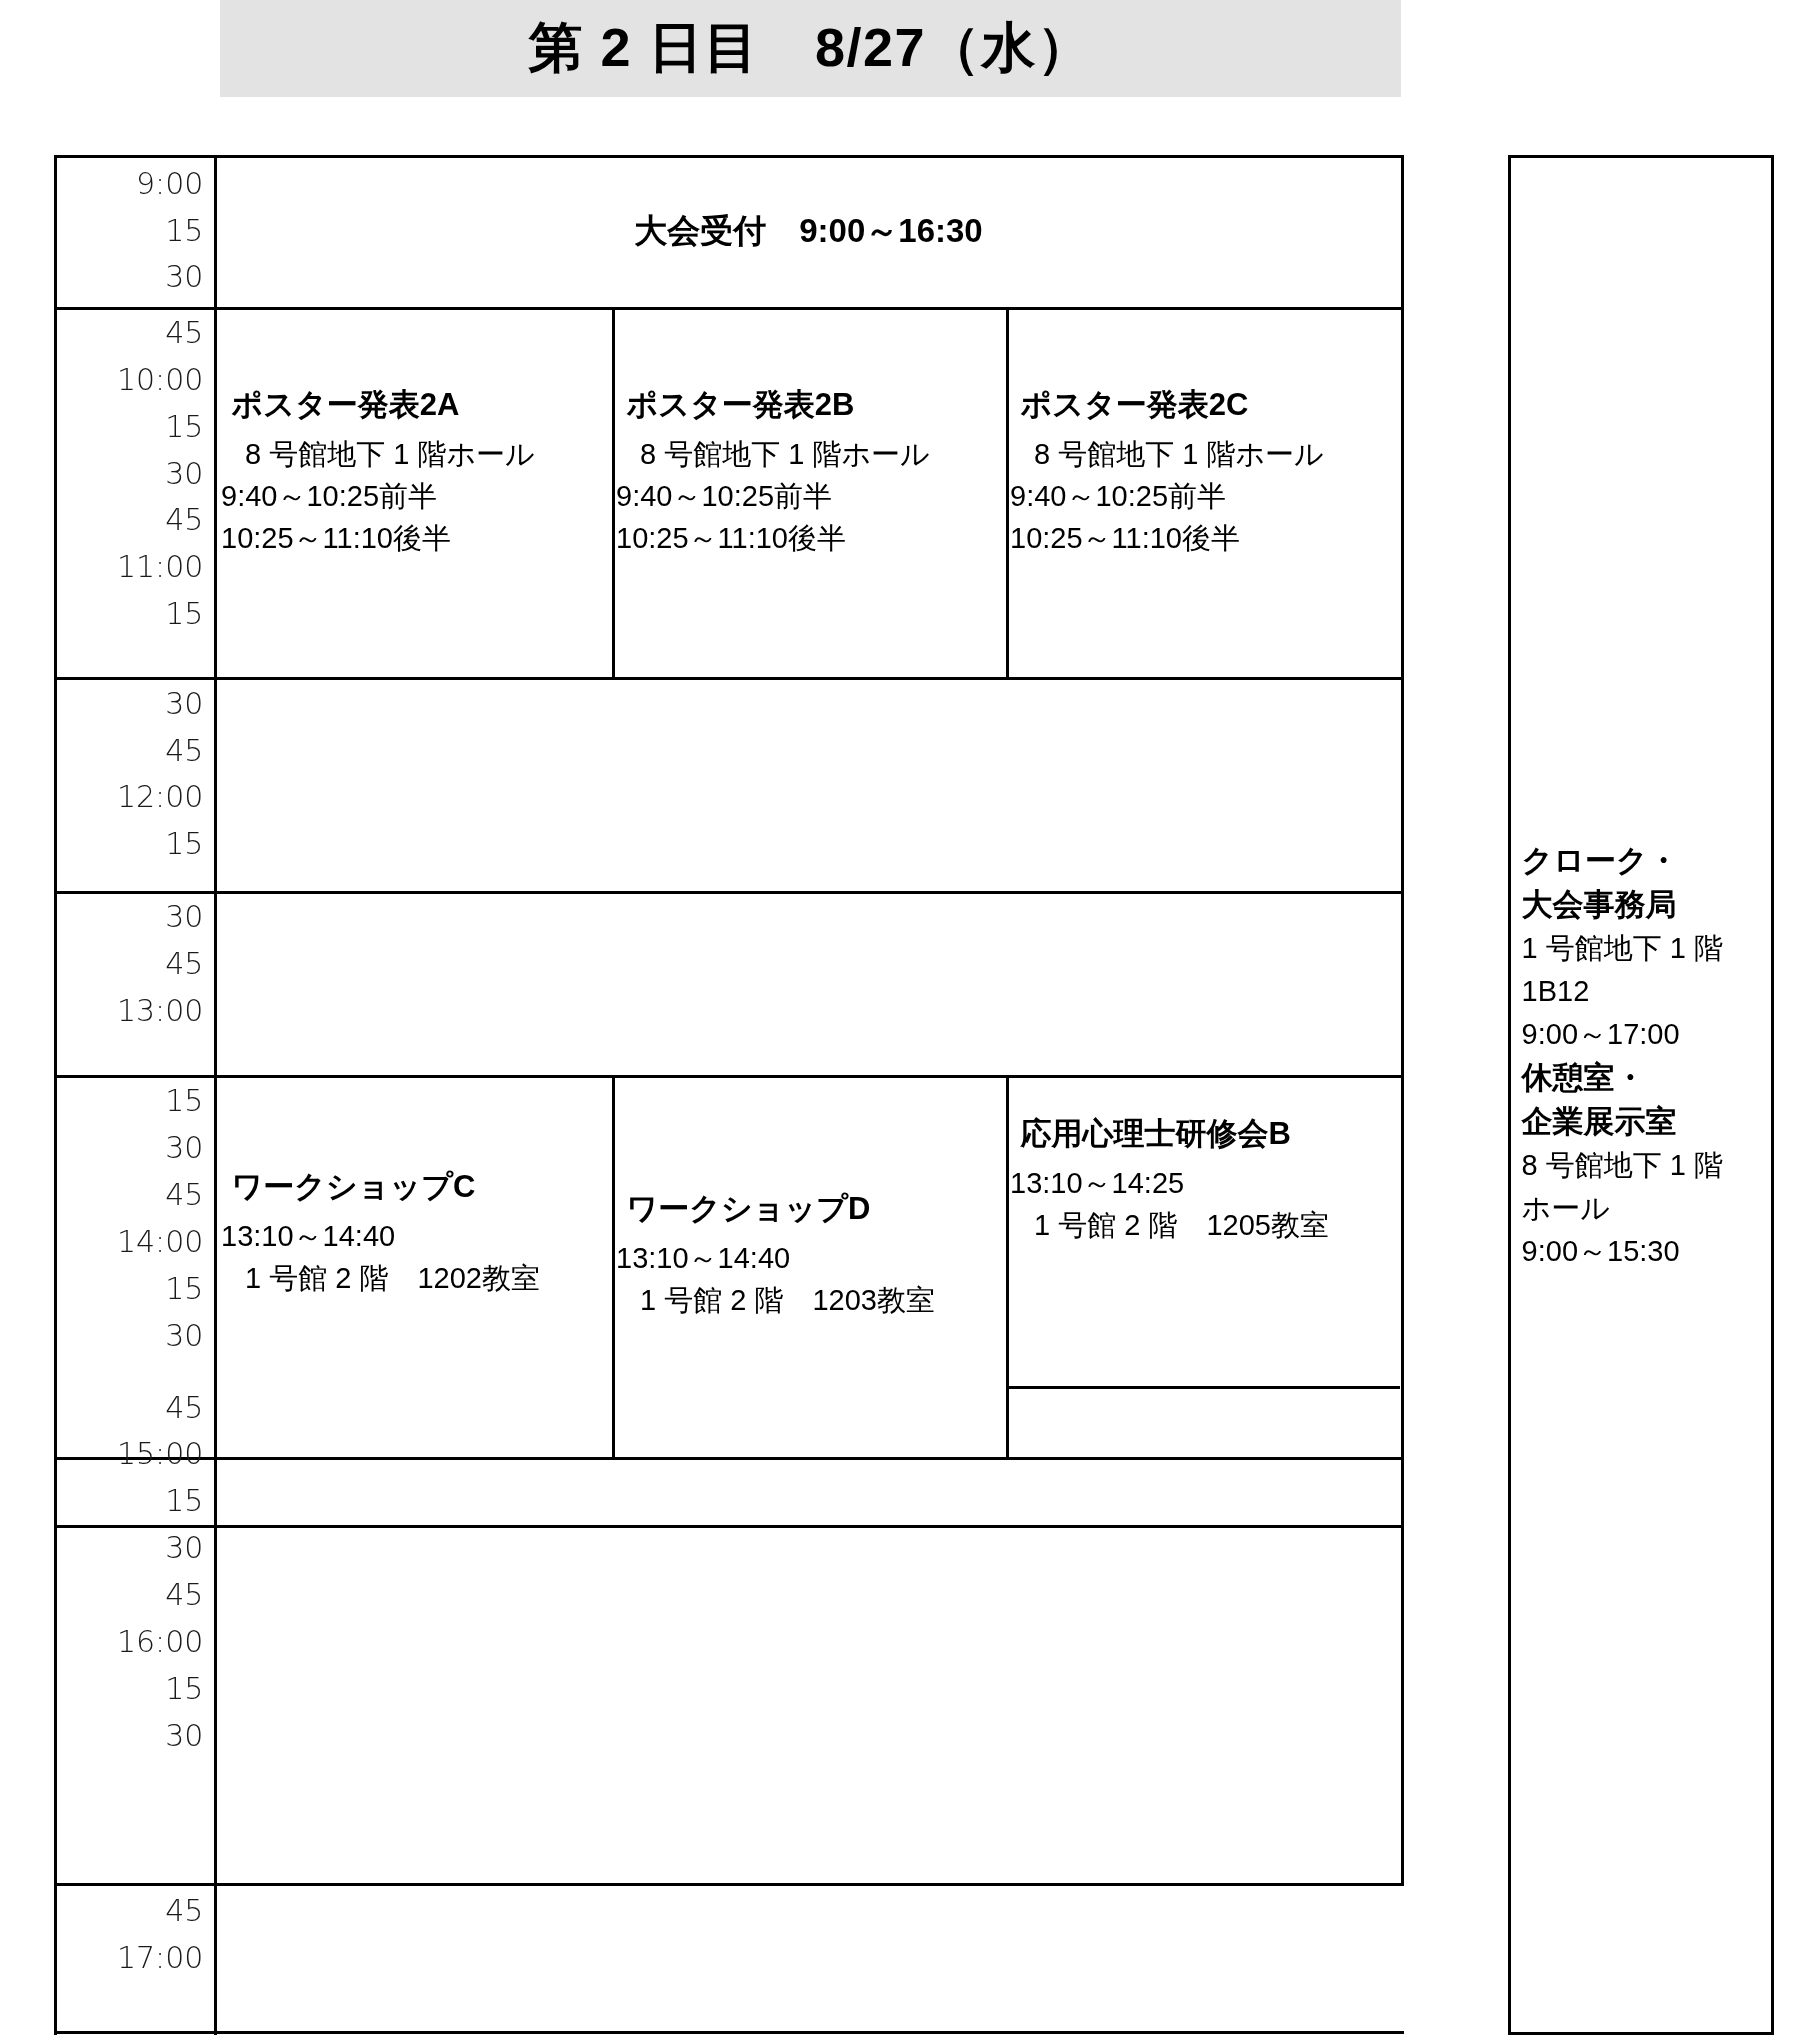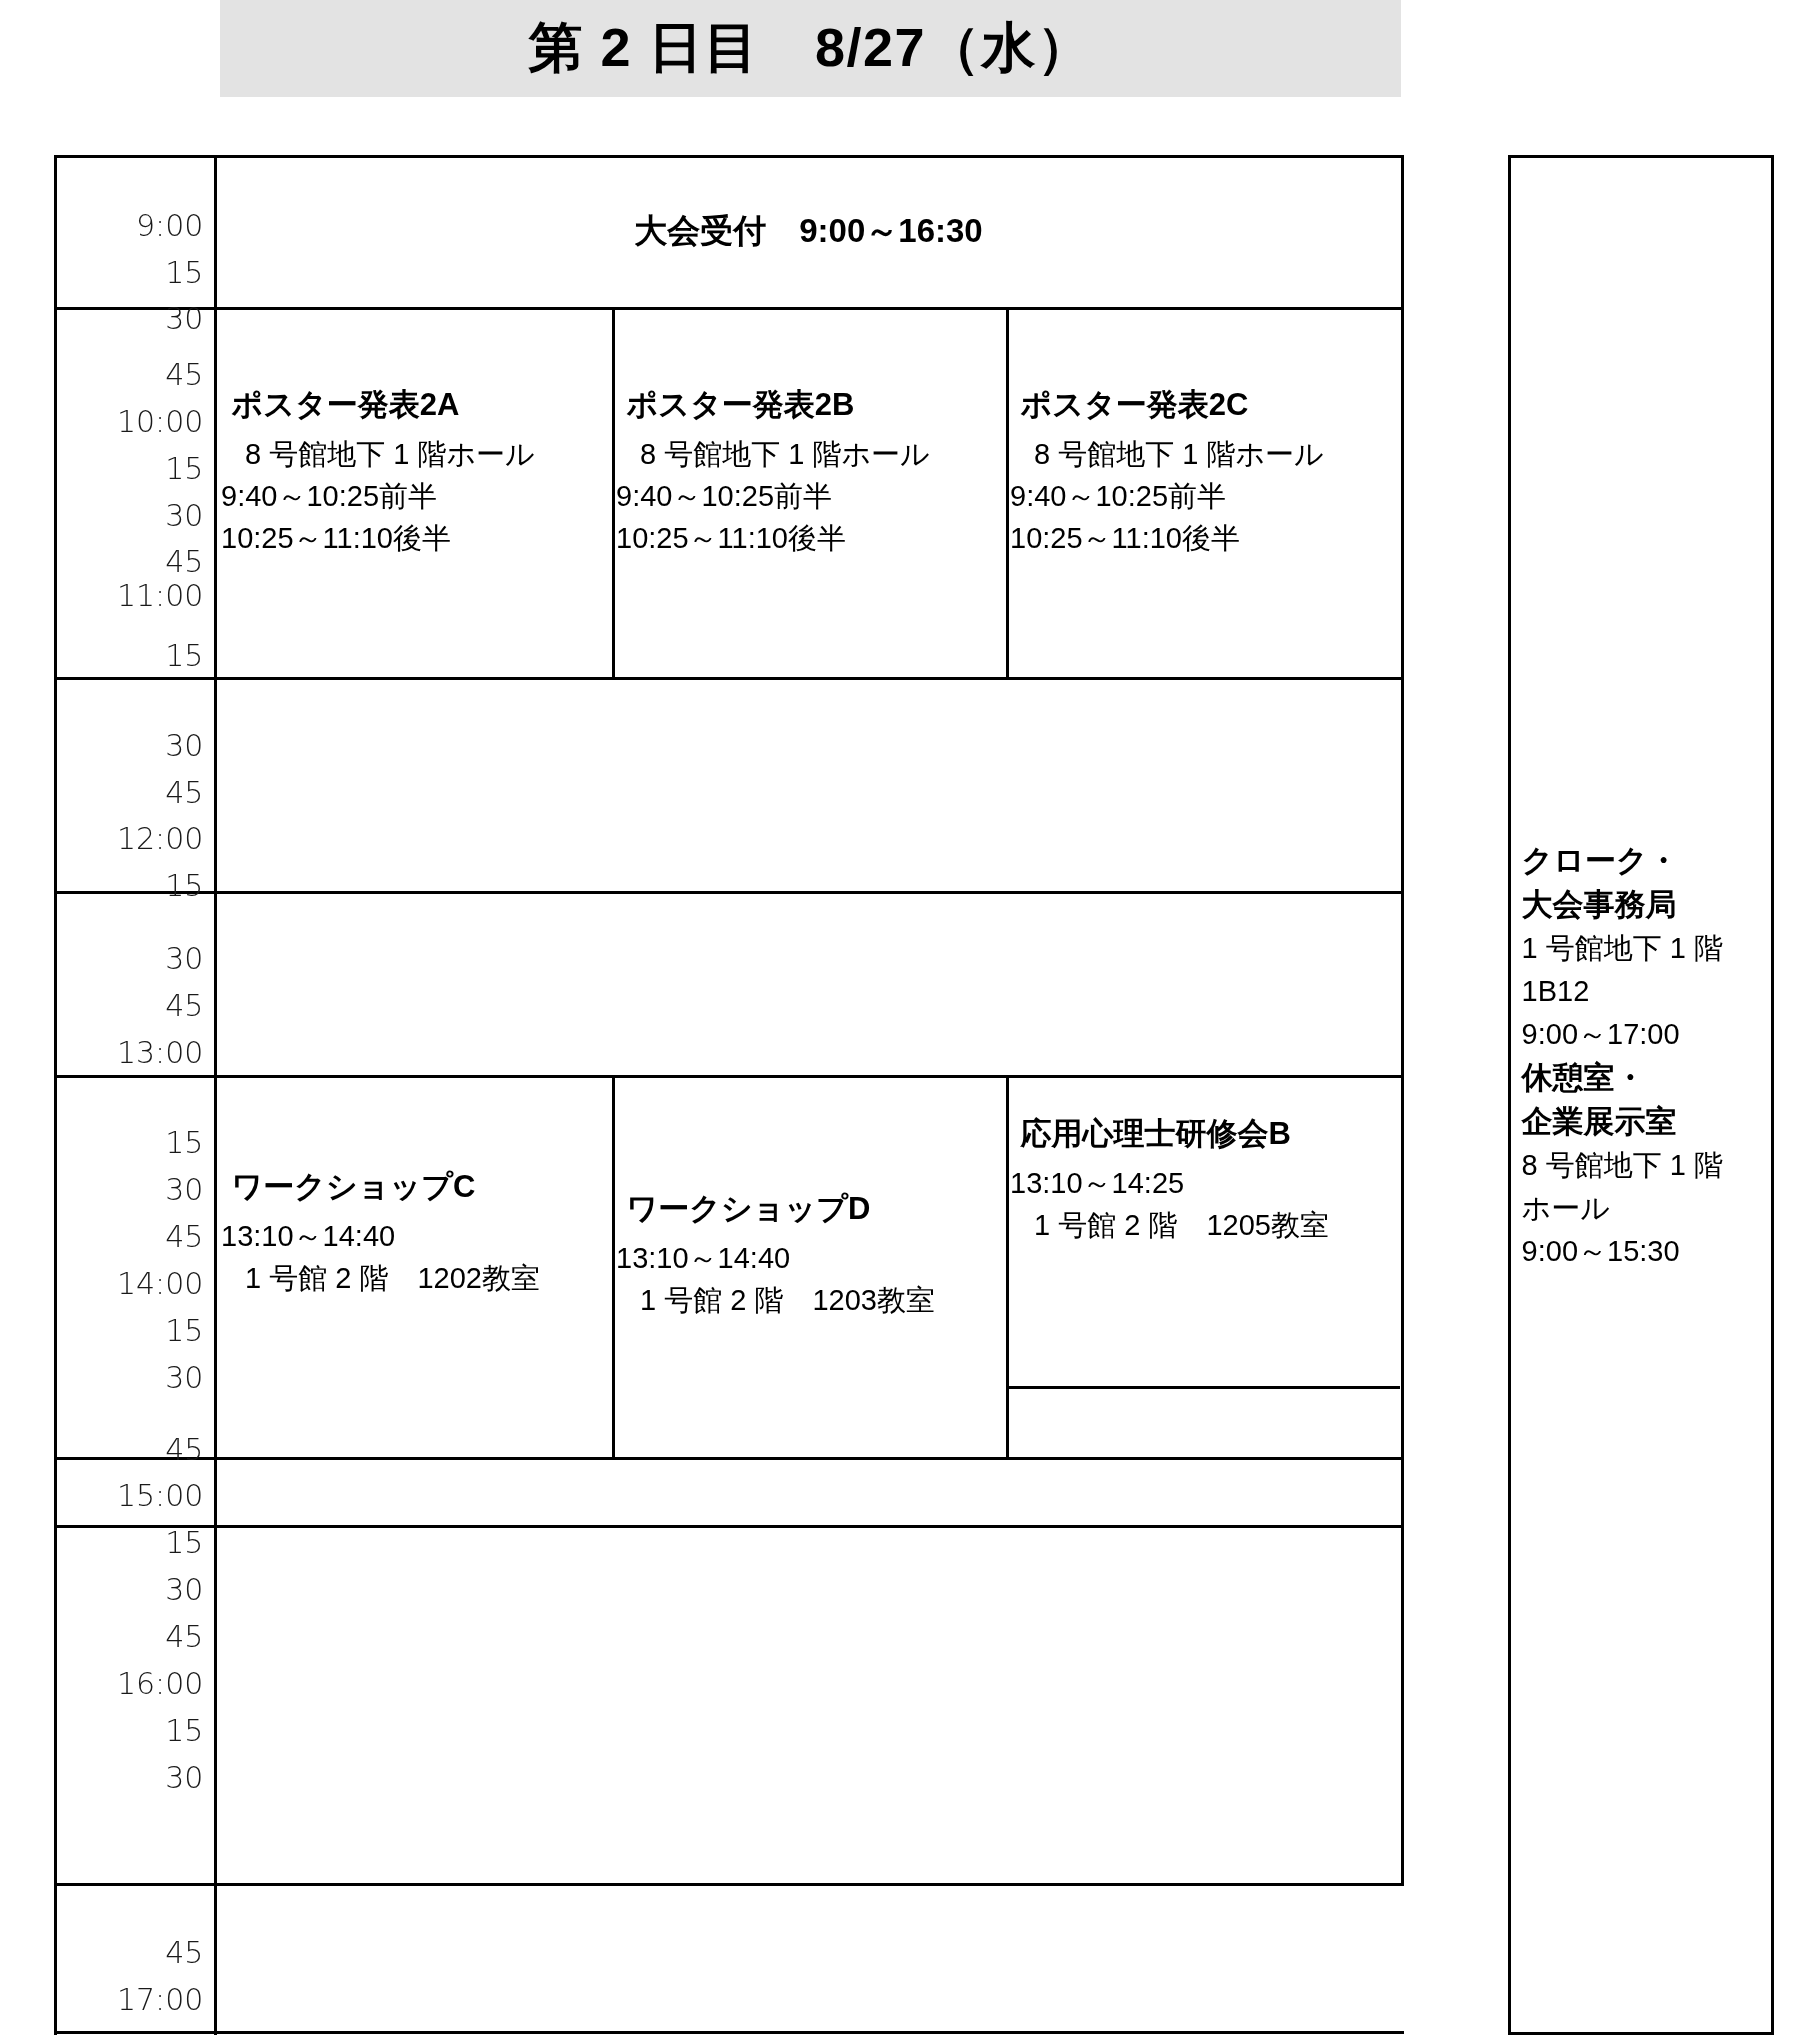--- a/index.html
+++ b/index.html
@@ -58,21 +58,20 @@
   .time-slot {
     position: absolute;
     right: 10.6px;
     width: 144px;
     text-align: right;
     font-size: 30px;
     line-height: 1;
     font-family: "DejaVu Sans", sans-serif;
     font-weight: 300;
     color: #1a1a1a;
-    margin-top: 42px;
   }
 
   
   .hline {
     position: absolute;
     height: 0;
     border-top: 3.8px solid #000;
   }
   .vline {
     position: absolute;
@@ -169,21 +168,21 @@
 
   <div class="time-col">
     <div class="time-slot" style="top:13.6px;">9:00</div>
     <div class="time-slot" style="top:61px;">15</div>
     <div class="time-slot" style="top:107px;">30</div>
     <div class="time-slot" style="top:163px;">45</div>
     <div class="time-slot" style="top:210px;">10:00</div>
     <div class="time-slot" style="top:257px;">15</div>
     <div class="time-slot" style="top:304px;">30</div>
     <div class="time-slot" style="top:350px;">45</div>
-    <div class="time-slot" style="top:384px;">11:00</div>
+    <div class="time-slot" style="top:397px;">11:00</div>
     <div class="time-slot" style="top:444px;">15</div>
     <div class="time-slot" style="top:534px;">30</div>
     <div class="time-slot" style="top:581px;">45</div>
     <div class="time-slot" style="top:627px;">12:00</div>
     <div class="time-slot" style="top:674px;">15</div>
     <div class="time-slot" style="top:747px;">30</div>
     <div class="time-slot" style="top:794px;">45</div>
     <div class="time-slot" style="top:841px;">13:00</div>
     <div class="time-slot" style="top:931px;">15</div>
     <div class="time-slot" style="top:978px;">30</div>

